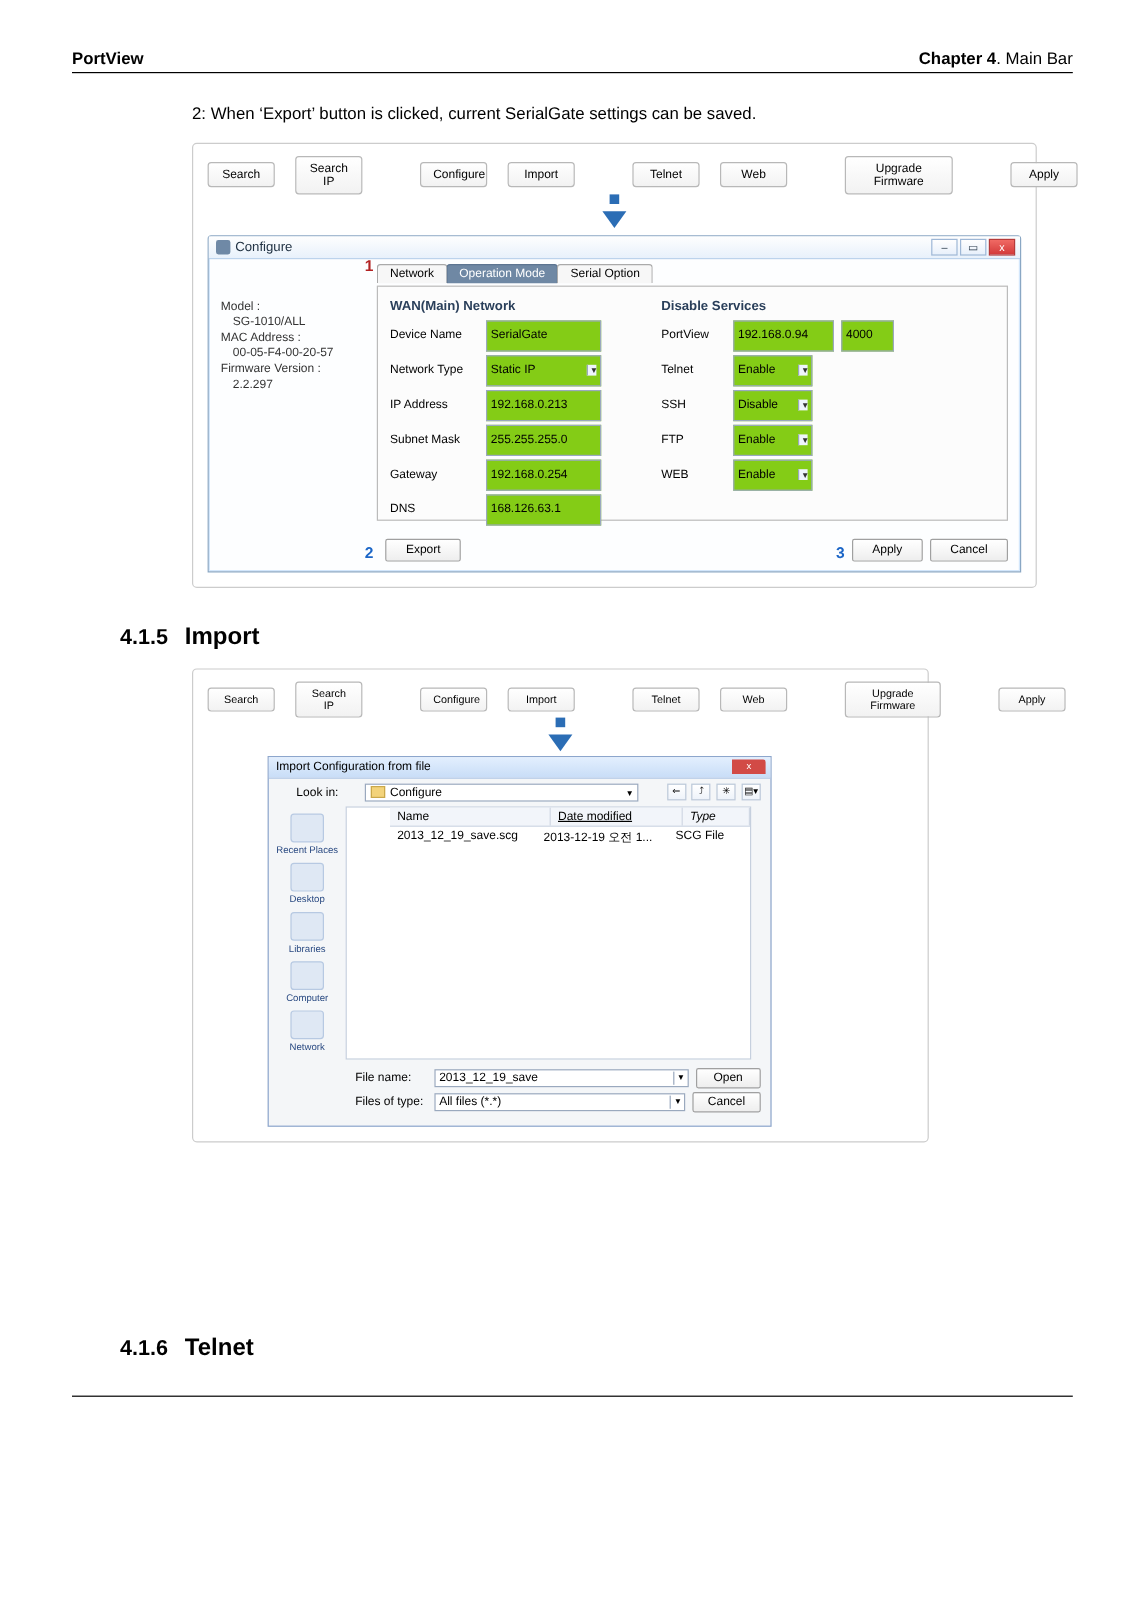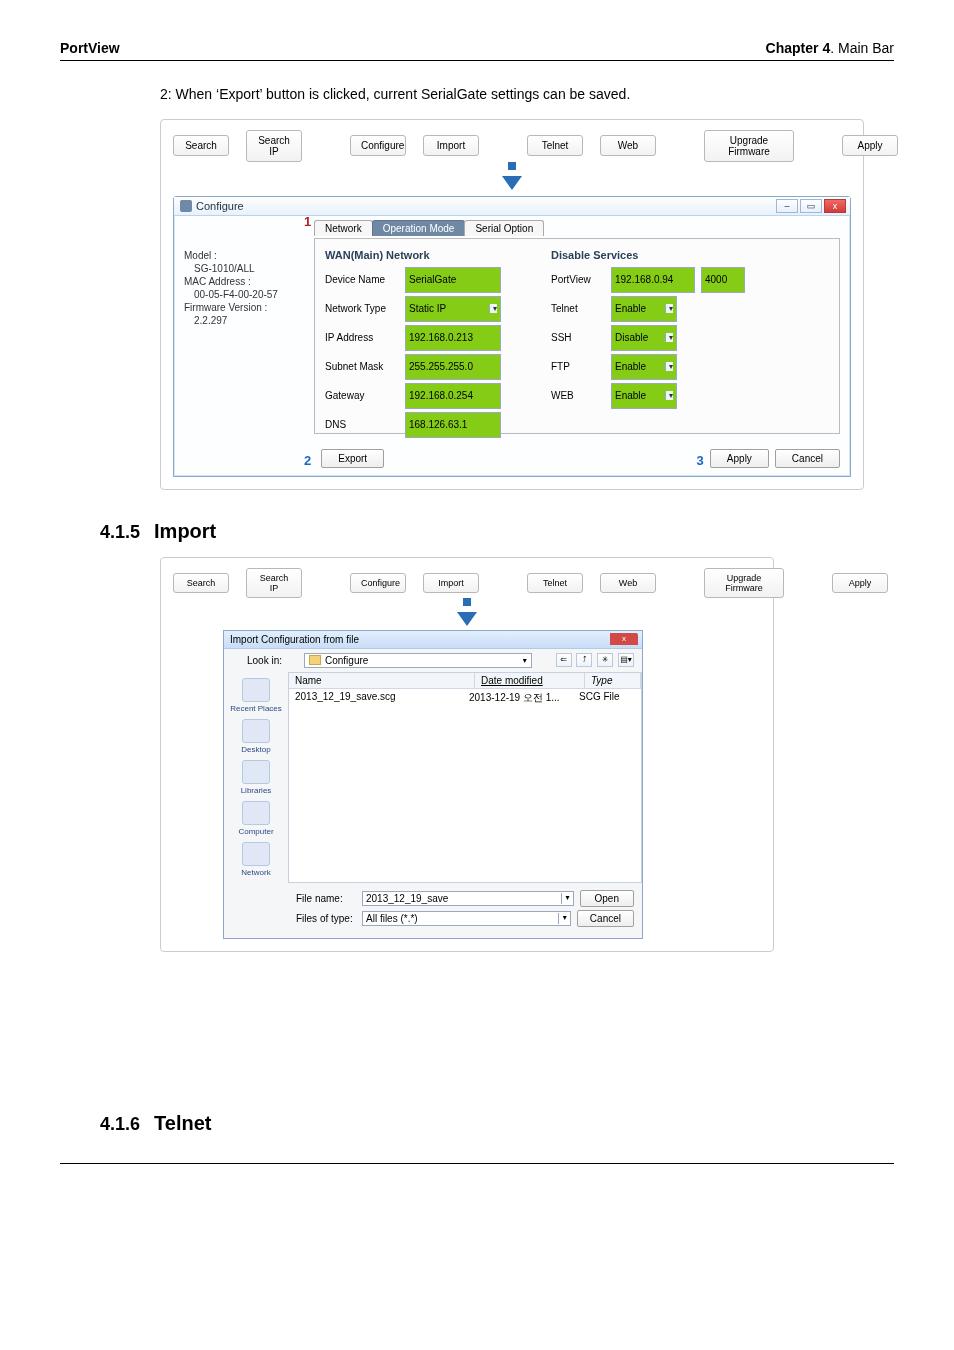--- a/index.html
+++ b/index.html
@@ -188,21 +188,21 @@
   .filedlg .ftitle { background: linear-gradient(#e3effe,#c8ddf7); padding:3px 6px; border-bottom:1px solid #b3c9e6; position:relative;}
   .filedlg .ftitle .fx { position:absolute; right:4px; top:2px; width:28px; height:12px; background:#d24a46; color:#fff; font-size:8px; text-align:center; line-height:12px; border-radius:0 2px 0 0;}
   .filedlg .frow2 { display:flex; align-items:center; padding:4px 8px; gap:22px;}
   .filedlg .look { font-size:10px; width:50px; text-align:right;}
   .filedlg .lookbox { flex:1; border:1px solid #9aa9be; background:#fff; padding:1px 4px; display:flex; align-items:center; gap:4px;}
   .filedlg .navicons span{ display:inline-block; width:16px; height:14px; border:1px solid #bcc9d9; margin-left:2px; background:linear-gradient(#fff,#eef3fa); font-size:8px; text-align:center; line-height:12px;}
   .filedlg .fbody { display:flex; }
   .filedlg .places { width:64px; border-right:0; display:flex; flex-direction:column; align-items:center; gap:6px; padding:6px 2px; font-size:8px; color:#2a4a82;}
   .filedlg .places .pi { text-align:center; }
   .filedlg .places .ico { width:28px; height:24px; background:#dfe8f4; border:1px solid #b7c9e2; border-radius:3px; margin:0 auto 2px auto;}
-  .filedlg .list { flex:1; background:#fff; border:1px solid #c6d0de; margin:0 0 0 0; min-height:150px; font-size:10px;}
+  .filedlg .list { flex:1; background:#fff; border:1px solid #c6d0de; margin:0 16px 0 0; min-height:150px; font-size:10px;padding-left:36px;}
   .filedlg .list .cols { display:flex; border-bottom:1px solid #d0d8e4; background:#f2f5fa;}
   .filedlg .list .cols span{ padding:2px 6px; border-right:1px solid #d0d8e4; }
   .filedlg .list .item { display:flex; padding:2px 6px; }
   .filedlg .list .item span:first-child{ flex:1;}
   .filedlg .ffoot { padding:4px 8px 8px 72px; }
   .filedlg .ffoot .r { display:flex; align-items:center; gap:6px; margin:3px 0;}
   .filedlg .ffoot .r .k { width:60px;}
   .filedlg .ffoot .r .inp { flex:1; border:1px solid #9aa9be; background:#fff; padding:1px 3px; display:flex; justify-content:space-between;}
   .filedlg .ffoot .r .car{font-size:8px; padding-left:4px; border-left:1px solid #9aa9be;}
 

